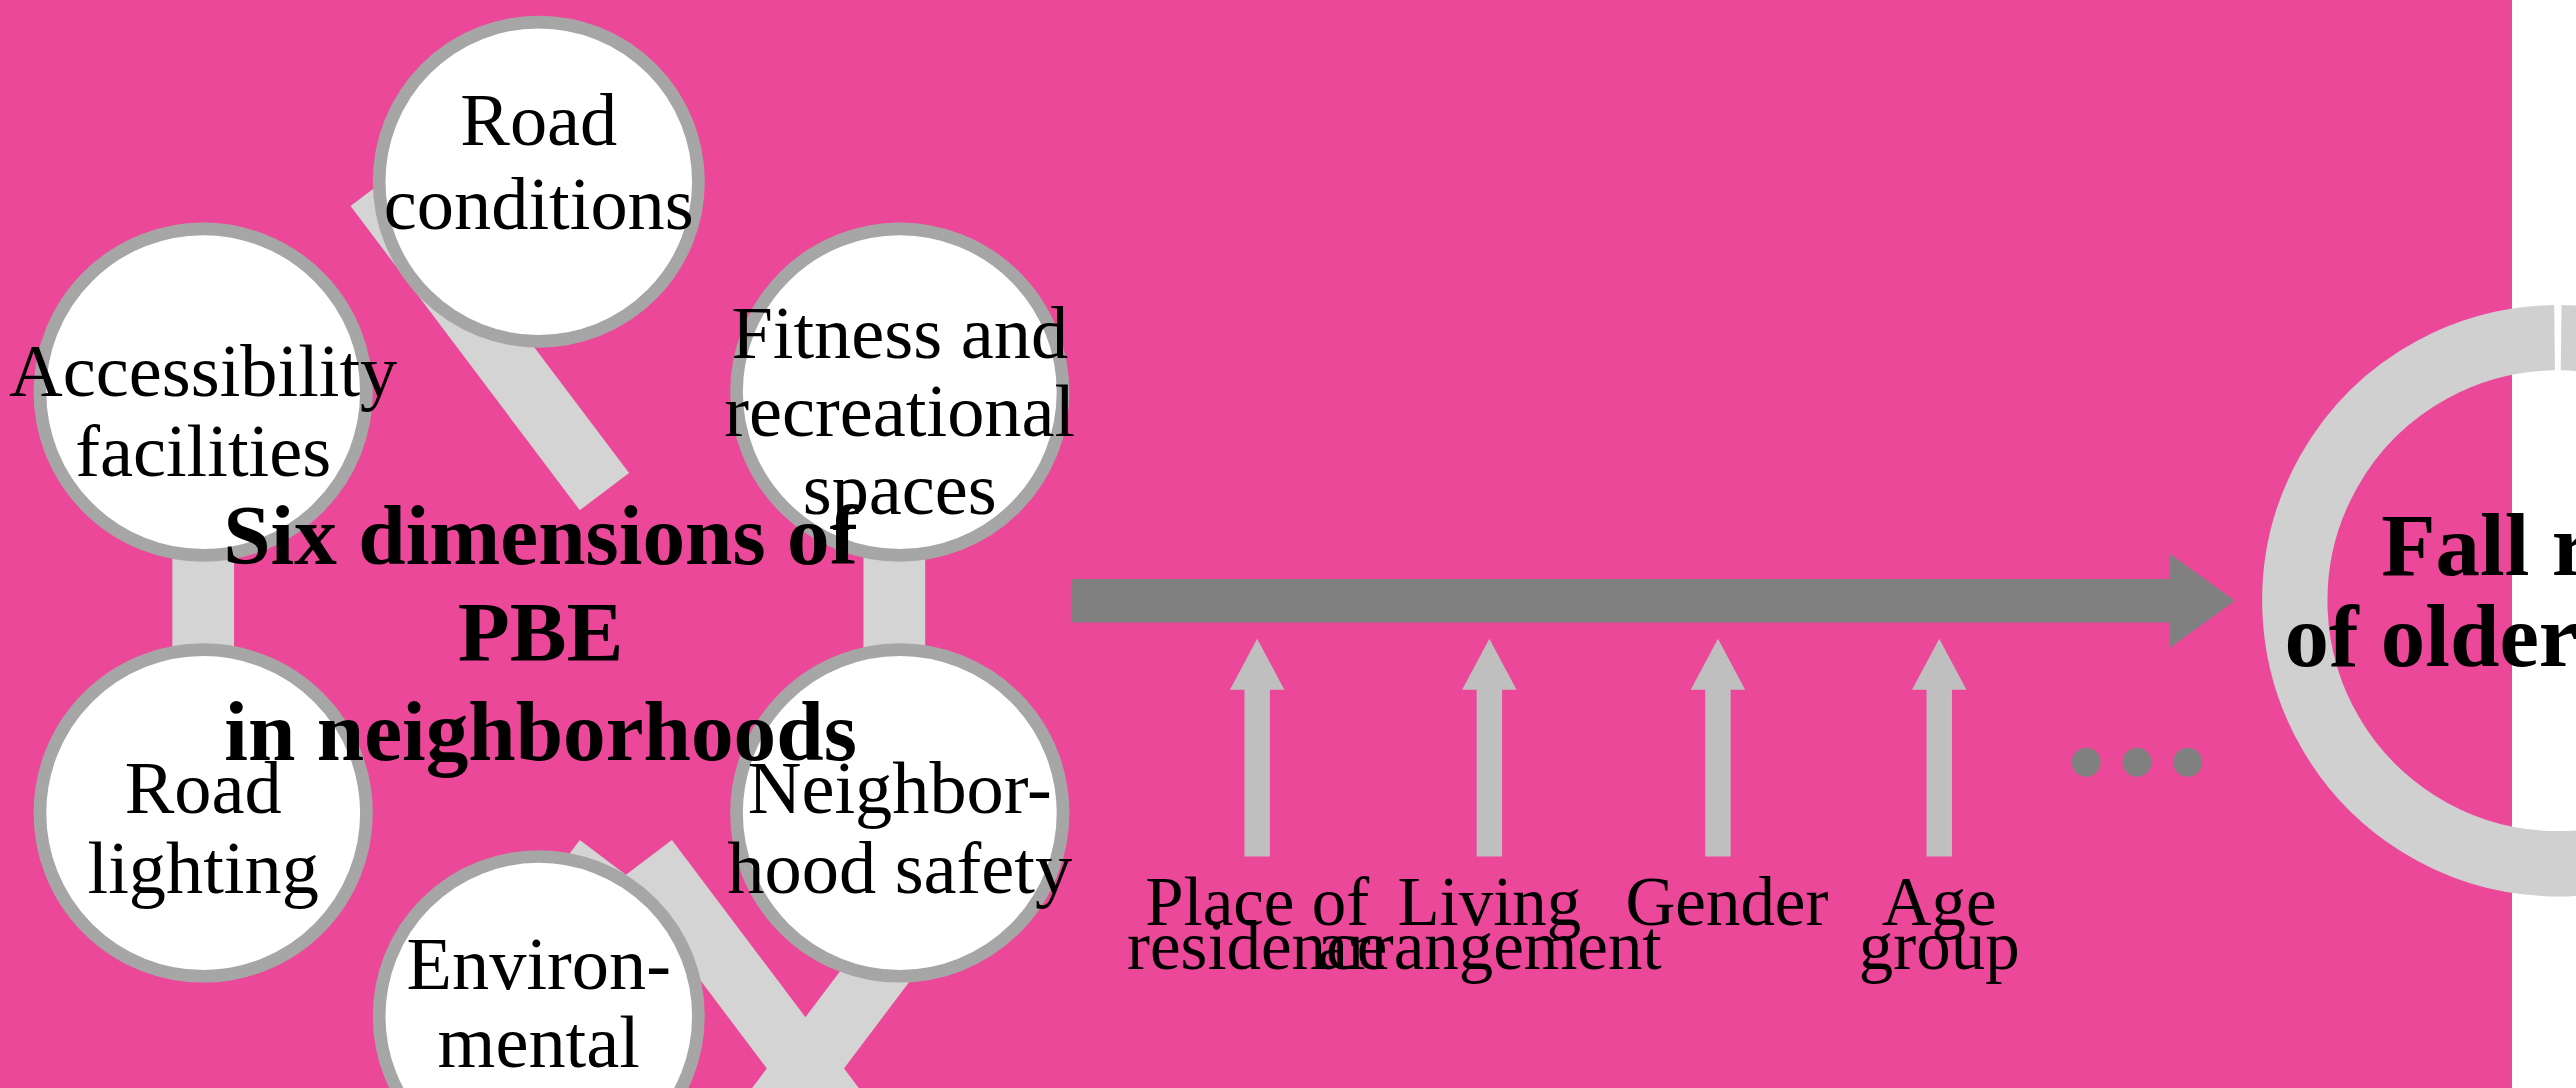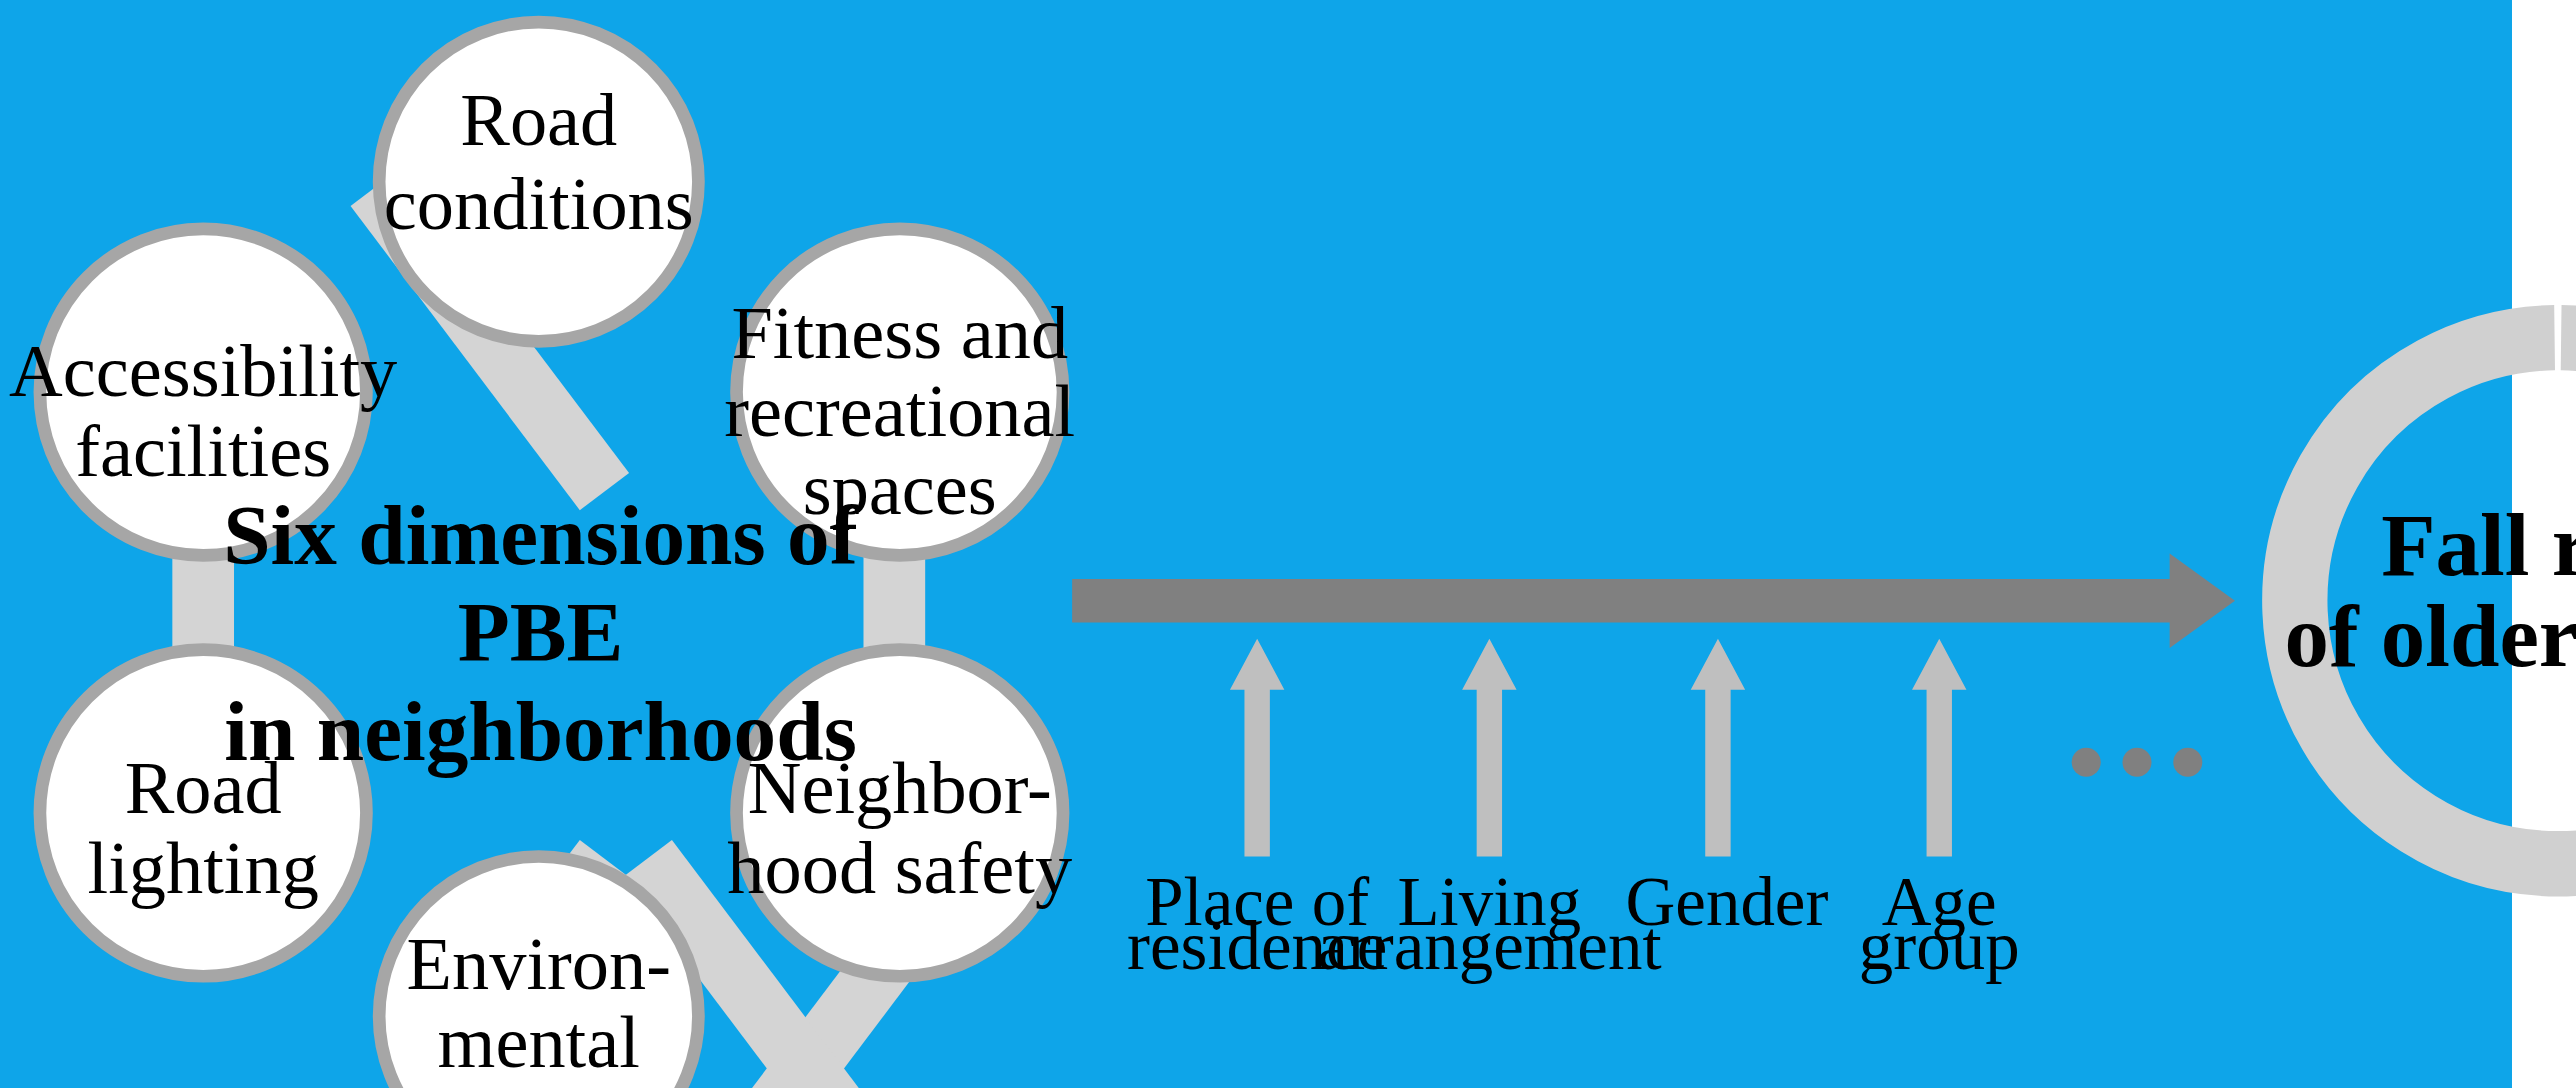--- a/index.html
+++ b/index.html
@@ -11,21 +11,21 @@
   body {
     width: 2576px;
     height: 1089px;
     overflow: hidden;
     font-family: "Liberation Serif", "DejaVu Serif", serif;
   }
   #diagram-root {
     position: relative;
     width: 2512px;
     height: 1089px;
-    background: #0ea5e9;
+    background: #ec4899;
   }
   svg#diagram-svg {
     display: block;
     width: 2576px;
     height: 1089px;
   }
   .node-circle {
     fill: #ffffff;
     stroke: #a6a6a6;
     stroke-width: 7;

